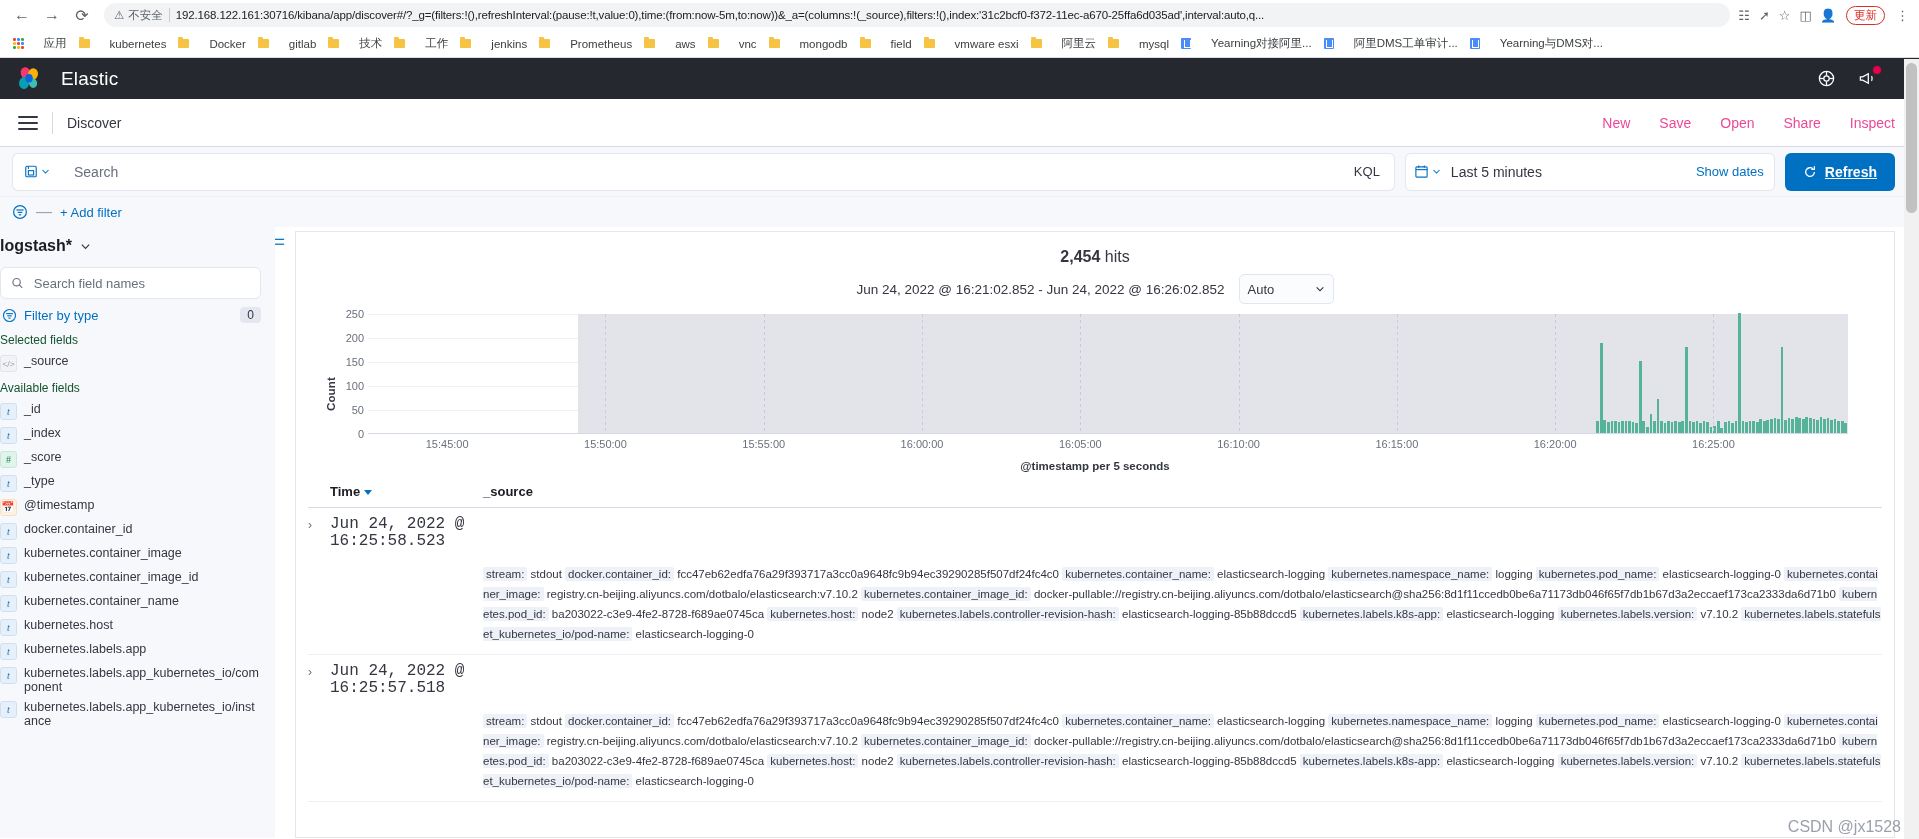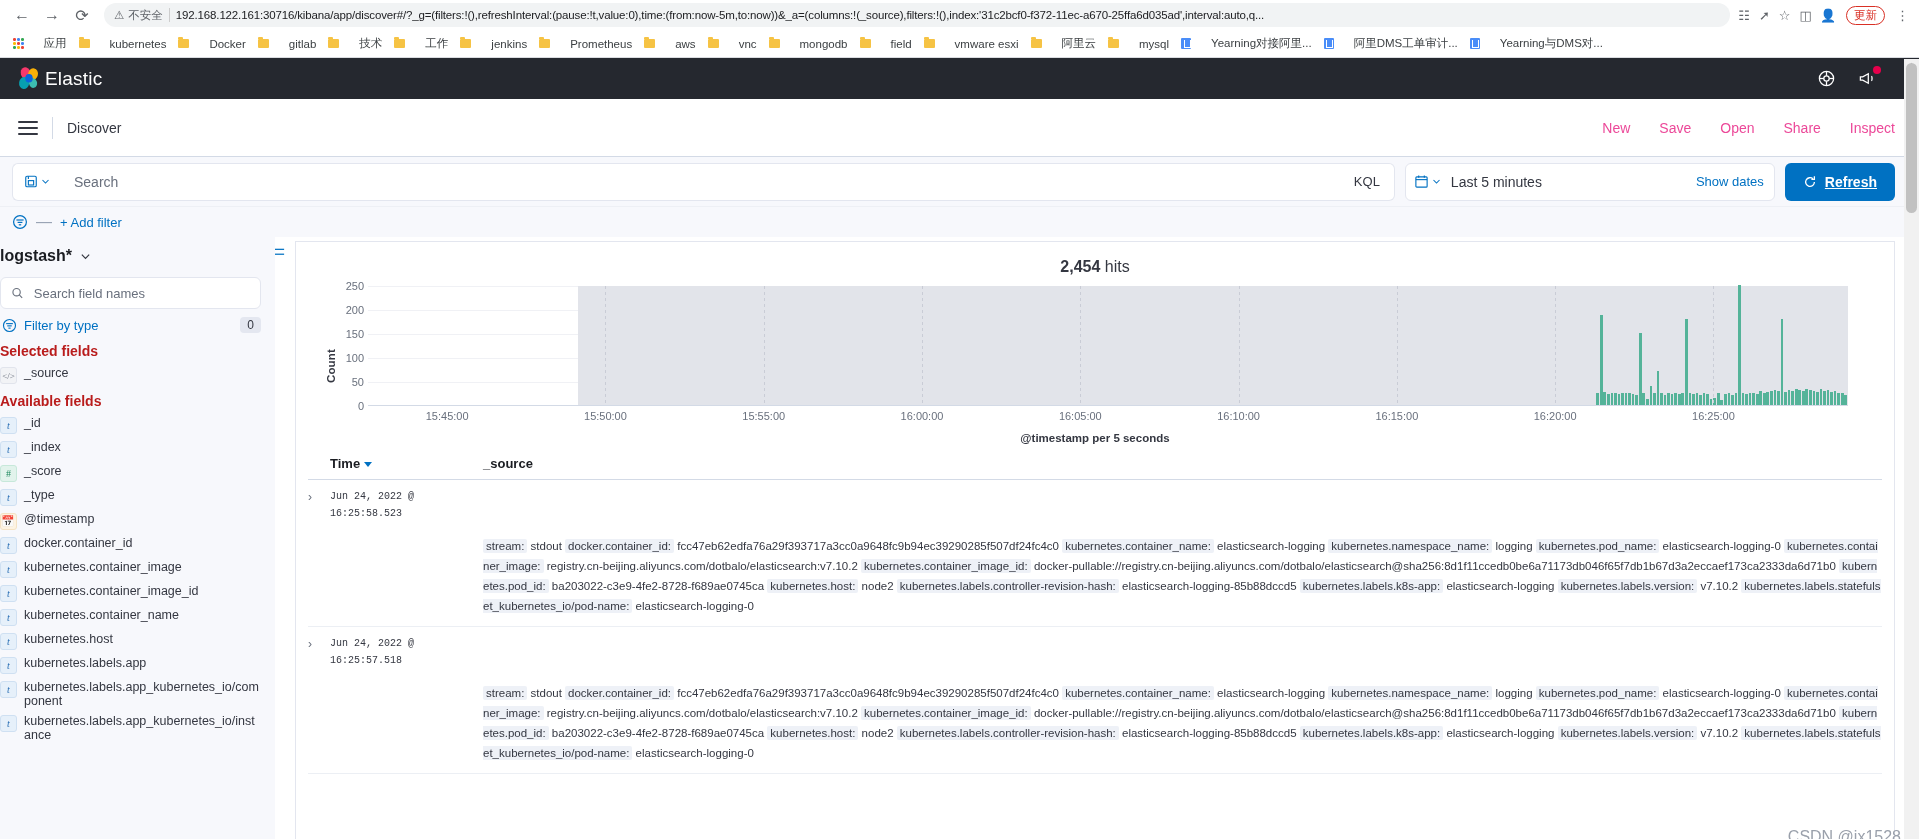--- a/index.html
+++ b/index.html
@@ -45,29 +45,29 @@
   .apps-grid i { display:block; width:2.5px; height:2.5px; background:#5f6368; border-radius:50%; }
   .apps-grid i:nth-child(1){background:#ea4335}.apps-grid i:nth-child(2){background:#4285f4}
   .apps-grid i:nth-child(3){background:#34a853}.apps-grid i:nth-child(4){background:#fbbc05}
   .apps-grid i:nth-child(5){background:#ea4335}.apps-grid i:nth-child(6){background:#4285f4}
   .apps-grid i:nth-child(7){background:#34a853}.apps-grid i:nth-child(8){background:#fbbc05}
   .apps-grid i:nth-child(9){background:#ea4335}
 
   
   #kb-header { height:41px; background:#25282f; display:flex; align-items:center;
                padding:0 16px; justify-content:space-between; }
-  .brand { display:flex; align-items:center; gap:3px; }
+  .brand { display:flex; align-items:center; gap:19px; }
   .brand-name { color:#fff; font-size:19px; letter-spacing:.2px; }
   .hdr-right { display:flex; align-items:center; gap:22px; padding-right:26px; }
   .hdr-ic { color:#fff; cursor:pointer; position:relative; display:flex; align-items:center; }
   .badge-dot { position:absolute; top:-3px; right:-4px; width:8px; height:8px;
                border-radius:50%; background:#e7004c; }
 
   
-  #kb-bread { height:58px; background:#fff; display:flex; align-items:center;
+  #kb-bread { height:48px; background:#fff; display:flex; align-items:center;
               padding:0 24px 0 12px; border-bottom:1px solid #d3dae6; }
   .hamburger { width:32px; height:32px; display:flex; flex-direction:column;
                justify-content:center; gap:4px; padding:0 6px; cursor:pointer; }
   .hamburger span { display:block; height:2px; background:#343741; border-radius:1px; }
   .bc-divider { width:1px; height:22px; background:#d3dae6; margin:0 14px 0 8px; }
   .bc-title { font-size:14px; color:#343741; font-weight:400; }
   .top-links { margin-left:auto; display:flex; gap:29px; }
   .top-links a { color:#ec4899; font-size:14px; text-decoration:none; cursor:pointer; }
 
   
@@ -111,21 +111,21 @@
   .idx-name { font-size:16px; font-weight:700; color:#1a1c21; }
   .field-search { height:32px; background:#fff; border:1px solid #e3e6ef; border-radius:6px;
                   display:flex; align-items:center; gap:8px; padding:0 10px; }
   .field-search input { border:none; outline:none; font-size:13px; color:#343741;
                         background:transparent; width:100%; font-family:inherit; }
   .field-search input::placeholder { color:#69707d; }
   .filter-type-row { display:flex; align-items:center; gap:7px; margin:8px 0 10px 2px; }
   .filter-type-row .lbl { color:#0071c2; font-size:13px; cursor:pointer; }
   .count-pill { margin-left:auto; background:#e4e7f0; border-radius:4px; font-size:12px;
                 color:#343741; padding:1px 7px; }
-  .sec-title { font-size:14px; font-weight:700; color:#b91c1c; margin:6px 0 4px 0; }
+  .sec-title { font-size:12px; font-weight:400; color:#14532d; margin:6px 0 4px 0; }
   .field-item { display:flex; align-items:flex-start; gap:7px; padding:3px 0; cursor:pointer; }
   .ftype { width:17px; height:17px; flex:0 0 17px; border-radius:3px; font-size:10px;
            display:flex; align-items:center; justify-content:center;
            font-family:"Liberation Serif", serif; font-style:italic; margin-top:1px;}
   .ftype.t { background:#e6f0fa; color:#2a6fb5; border:1px solid #cfe0f2; }
   .ftype.num { background:#e2f3ec; color:#1f8a5f; border:1px solid #c7e8da; font-style:normal;}
   .ftype.date { background:#fdf3e3; color:#c07c28; border:1px solid #f4e2c4; font-style:normal; font-size:11px;}
   .ftype.src { background:#f2f3f6; color:#6a717e; border:1px solid #e1e4ec; font-style:normal; font-size:9px;}
   .fname { font-size:12.5px; color:#343741; line-height:14px; word-break:break-word; }
 
@@ -162,21 +162,21 @@
              font-size:11.5px; font-weight:700; color:#343741; }
 
   
   .doc-head { display:flex; border-bottom:1px solid #d3dae6; padding:6px 0 8px 0; margin-top:4px; }
   .doc-head .c-time { width:175px; flex:0 0 175px; padding-left:22px; font-size:13px;
                       font-weight:700; color:#1a1c21; }
   .doc-head .c-src { font-size:13px; font-weight:700; color:#1a1c21; }
   .doc-row { display:flex; border-bottom:1px solid #eceff4; padding:8px 0 10px 0; }
   .caret { width:22px; flex:0 0 22px; color:#69707d; font-size:12px; padding-top:2px; cursor:pointer;}
   .doc-time { width:153px; flex:0 0 153px; font-family:"Liberation Mono", monospace;
-              font-size:10px; color:#343741; line-height:17px; }
+              font-size:16px; color:#343741; line-height:17px; }
   .doc-src { flex:1 1 auto; min-width:0; font-family:Liberation Sans, sans-serif;
              font-size:11.5px; color:#343741; line-height:20px; word-break:break-all;margin-top:48px; }
   .k { background:#eef1f7; border-radius:2px; padding:1px 3px; }
   .sort-caret { display:inline-block; border-left:4px solid transparent;
                 border-right:4px solid transparent; border-top:5px solid #0071c2;
                 margin-left:4px; vertical-align:middle; }
 
   
   #vscroll { position:absolute; right:0; top:59px; width:15px; bottom:0; background:#f1f1f1; }
   #vscroll .thumb { position:absolute; left:2px; width:11px; top:4px; height:150px;
@@ -493,20 +493,29 @@
         <line x1="1" y1="4" x2="17" y2="4"></line>
           <line x1="6" y1="9.5" x2="17" y2="9.5"></line>
         <polyline points="4.5,7 1.5,9.5 4.5,12"></polyline>
       </svg>
     </span>
 
     <div class="panel">
       <div class="hits">
         <b>2,454</b>
         <span>hits</span>
+      </div>
+      <div class="range-row">
+        <span class="range-text">Jun 24, 2022 @ 16:21:02.852 - Jun 24, 2022 @ 16:26:02.852</span>
+        <div class="interval-sel">
+          <span>Auto</span>
+          <svg width="10" height="10" viewBox="0 0 12 12">
+              <path d="M2 4l4 4 4-4" stroke="#343741" stroke-width="1.3" fill="none"></path>
+            </svg>
+        </div>
       </div>
 
       <div class="chart-wrap">
         <span class="y-label">Count</span>
         <div class="y-ticks" id="yticks">
             <span style="top: 120px;">0</span>
             <span style="top: 96px;">50</span>
             <span style="top: 72px;">100</span>
             <span style="top: 48px;">150</span>
             <span style="top: 24px;">200</span>

